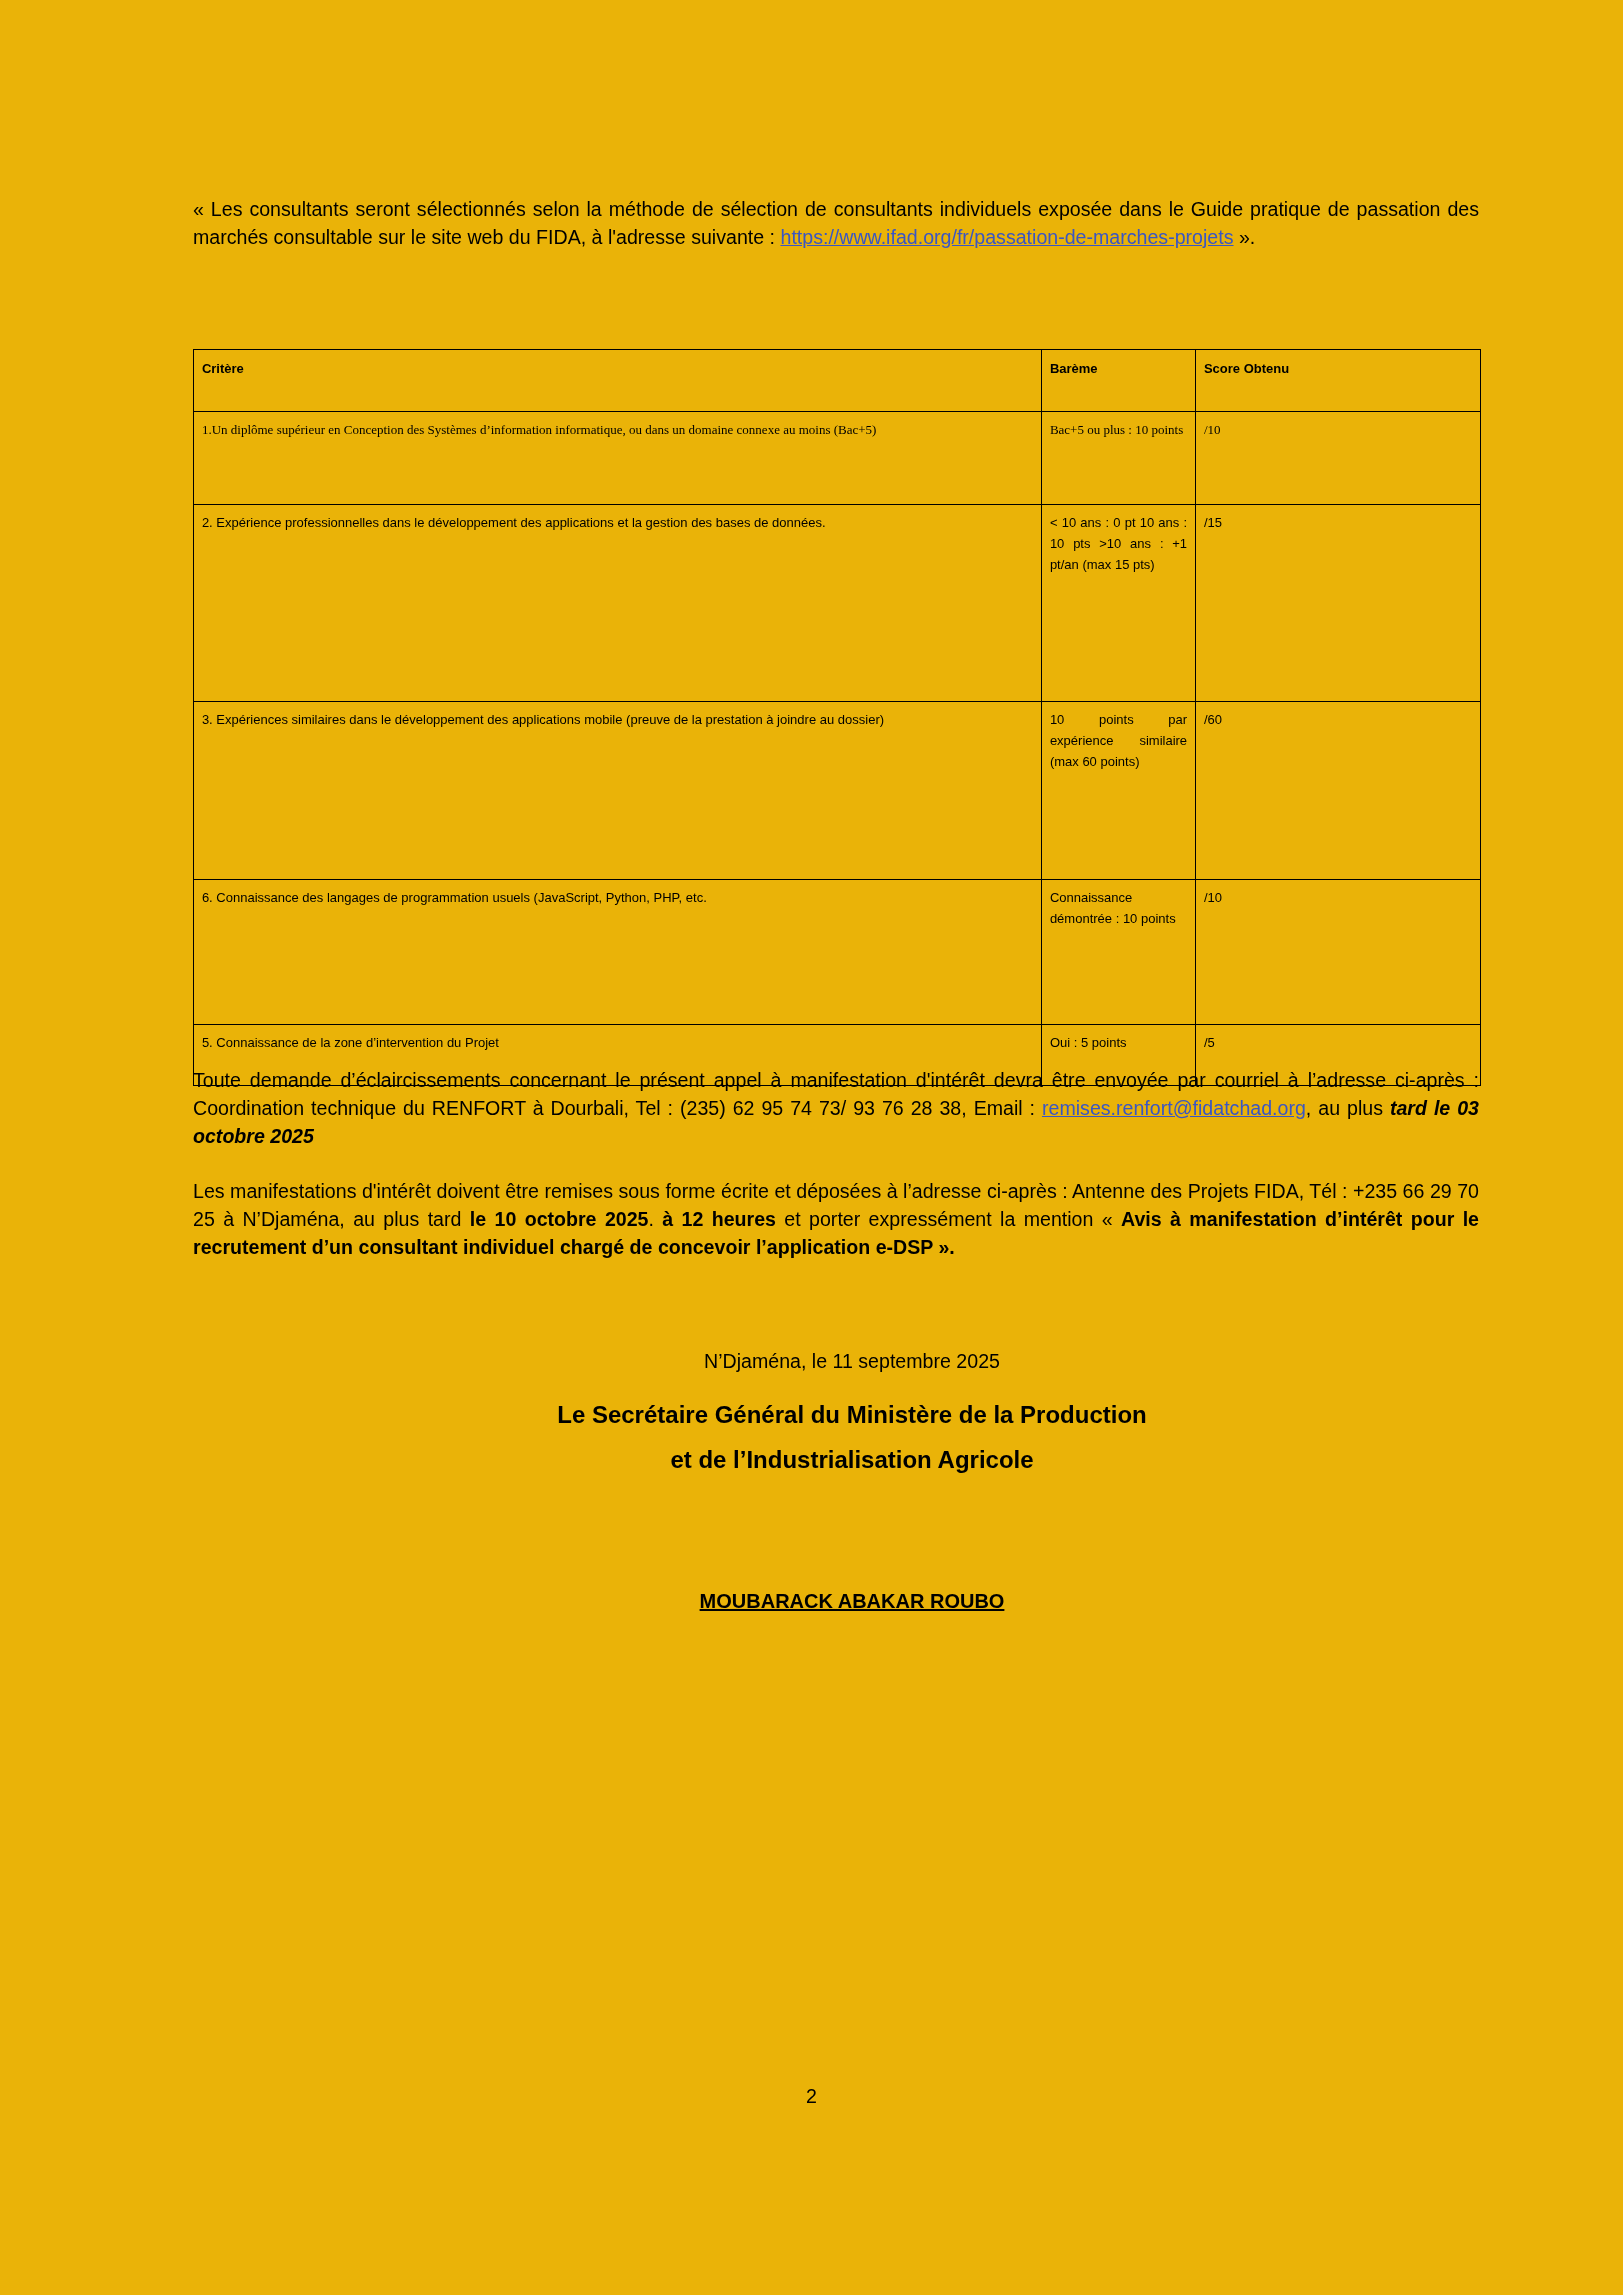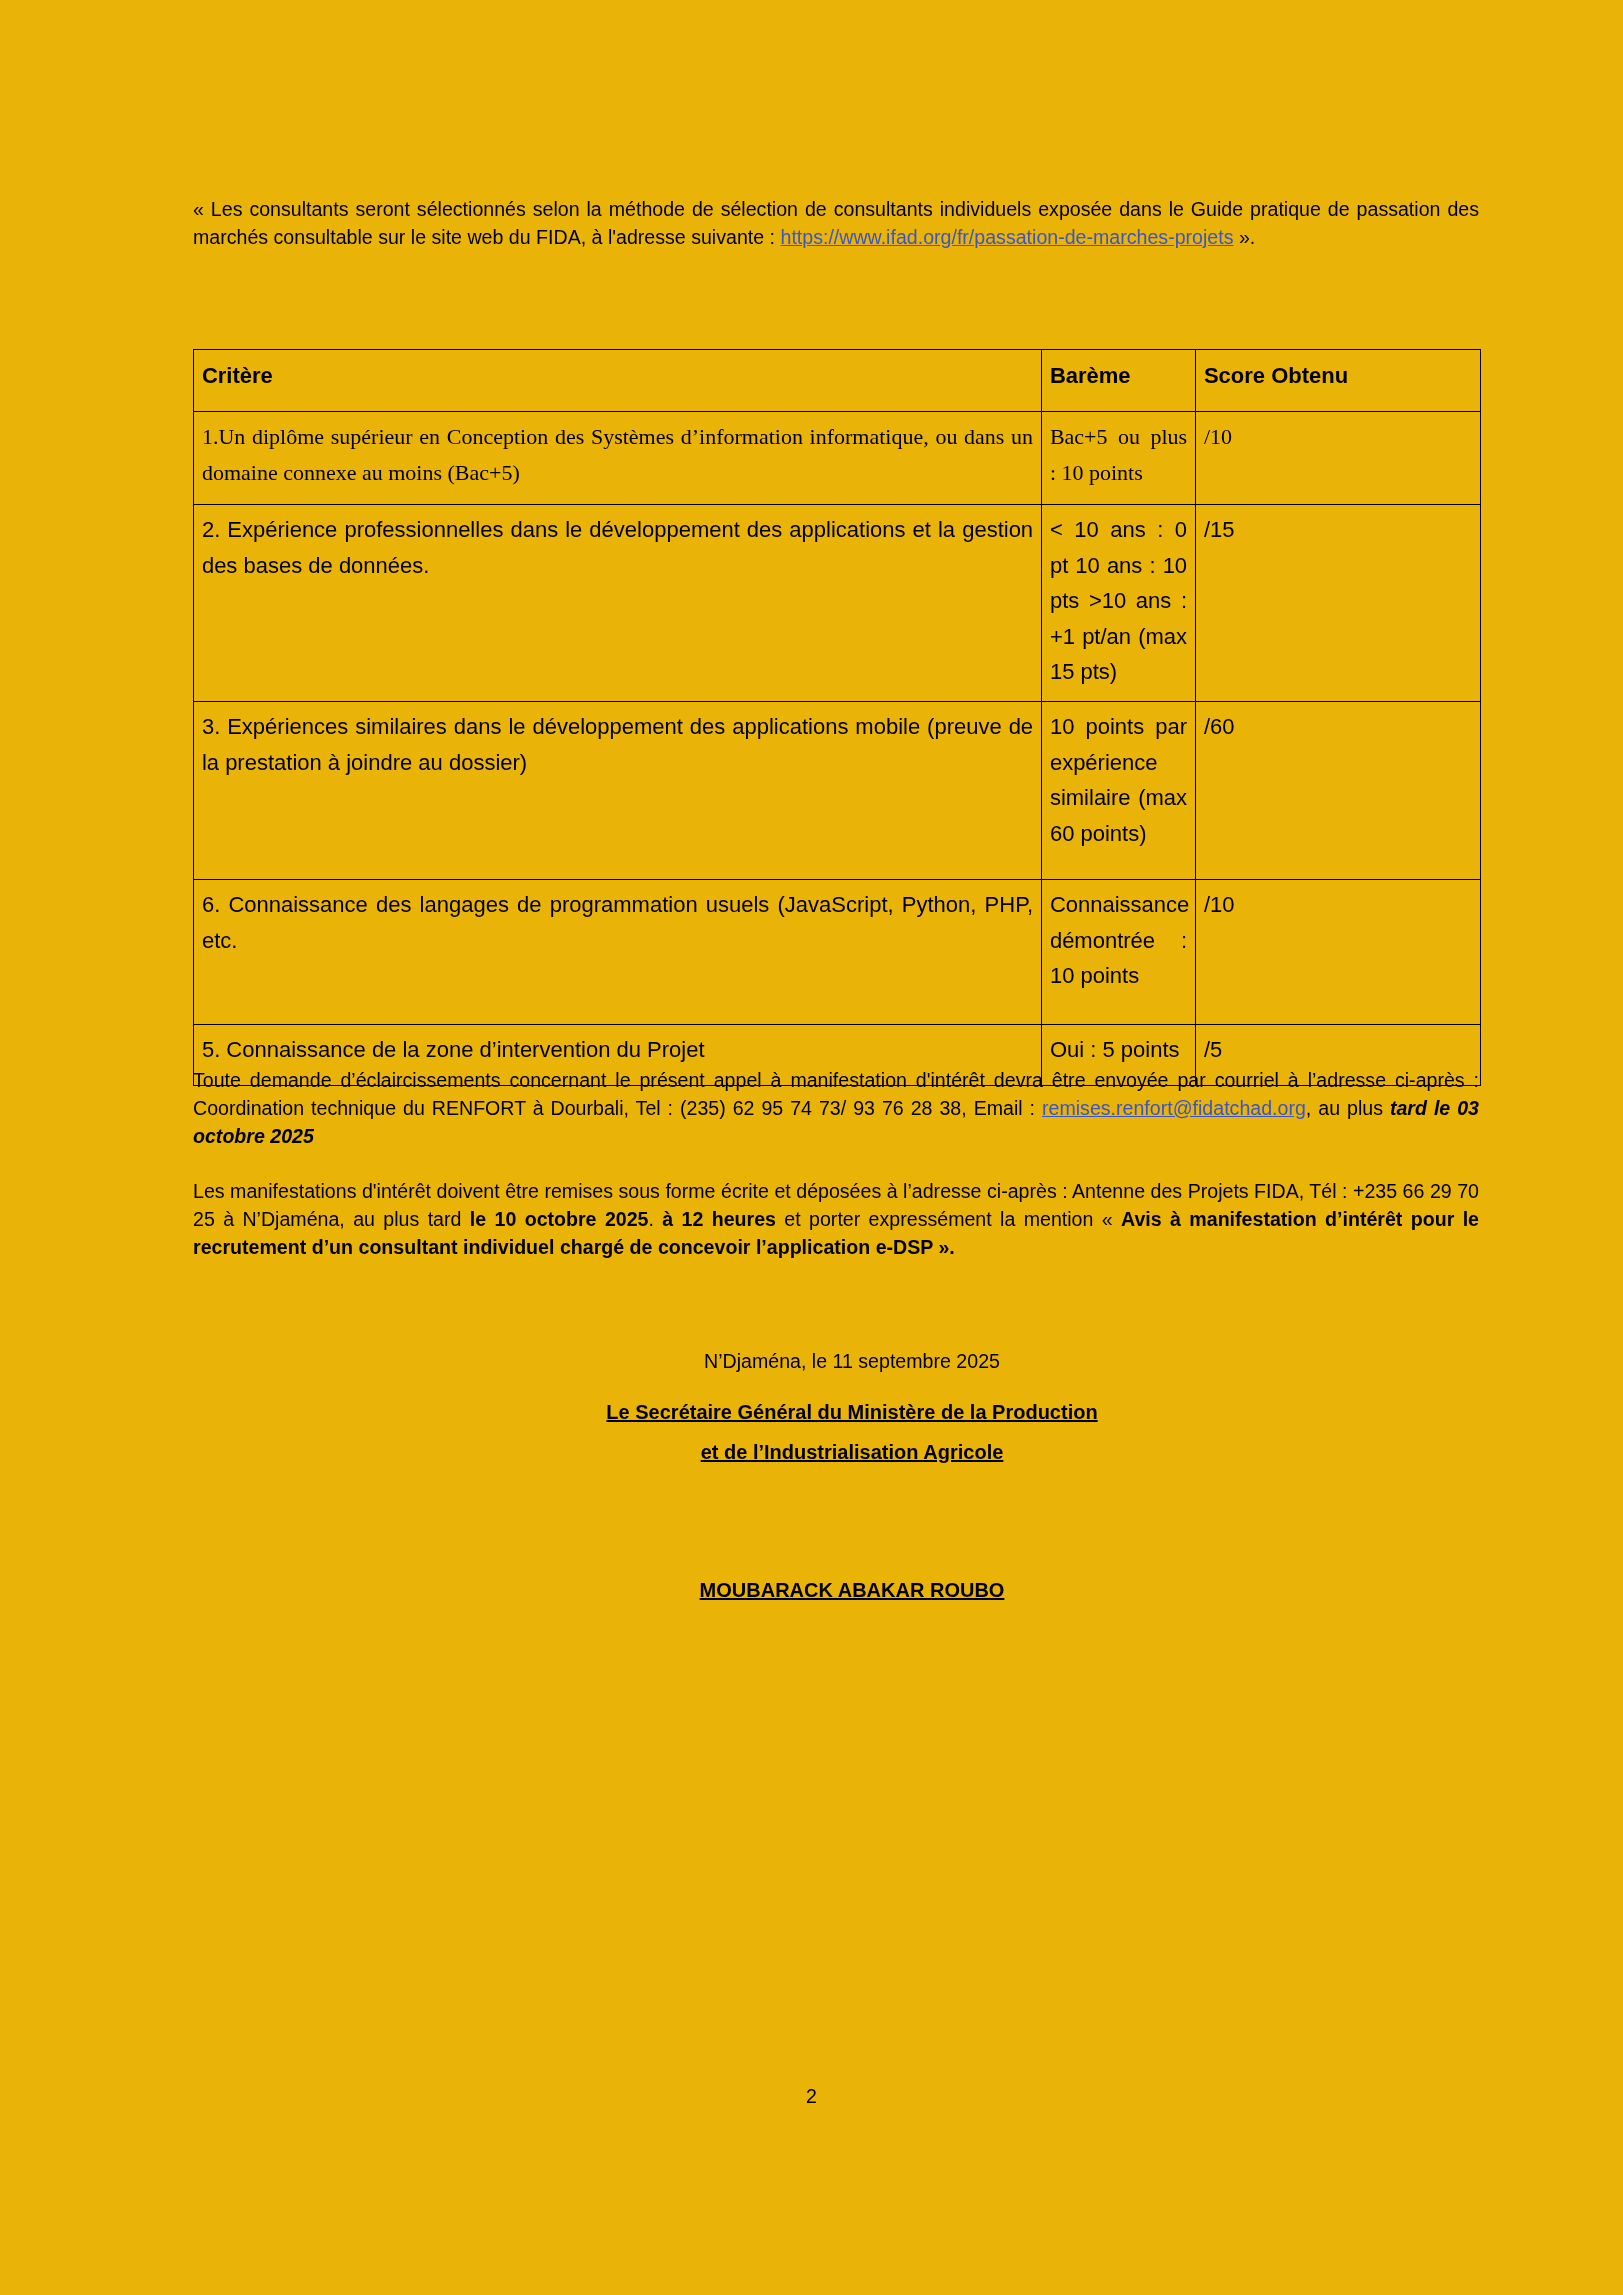--- a/index.html
+++ b/index.html
@@ -68,21 +68,21 @@
     table-layout: fixed;
   }
   table.criteria col.c1 { width: 848px; }
   table.criteria col.c2 { width: 154px; }
   table.criteria col.c3 { width: 285px; }
 
   table.criteria td, table.criteria th {
     border: 1.3px solid #000000;
     vertical-align: top;
     padding: 6.5px 7.9px 6.5px 7.9px;
-    font-size: 22px;
+    font-size: 13px;
     line-height: 1.62;
     text-align: left;
     font-weight: normal;
   }
   table.criteria thead th {
     font-weight: bold;
     height: 47px;
     padding-top: 7.9px;
   }
   table.criteria td.crit {
@@ -123,25 +123,24 @@
     left: 209px;
     top: 1348px;
     width: 1286px;
     text-align: center;
   }
   .sig .city {
     font-size: 19.6px;
     line-height: 1.42;
   }
   .sig .title {
-    font-size: 20px;
+    font-size: 24px;
     font-weight: bold;
     line-height: 1.4;
     margin-top: 22px;
-    text-decoration: underline;
   }
   .sig .name {
     font-size: 20px;
     font-weight: bold;
     text-decoration: underline;
     margin-top: 113px;
   }
 
   
   .footer {

